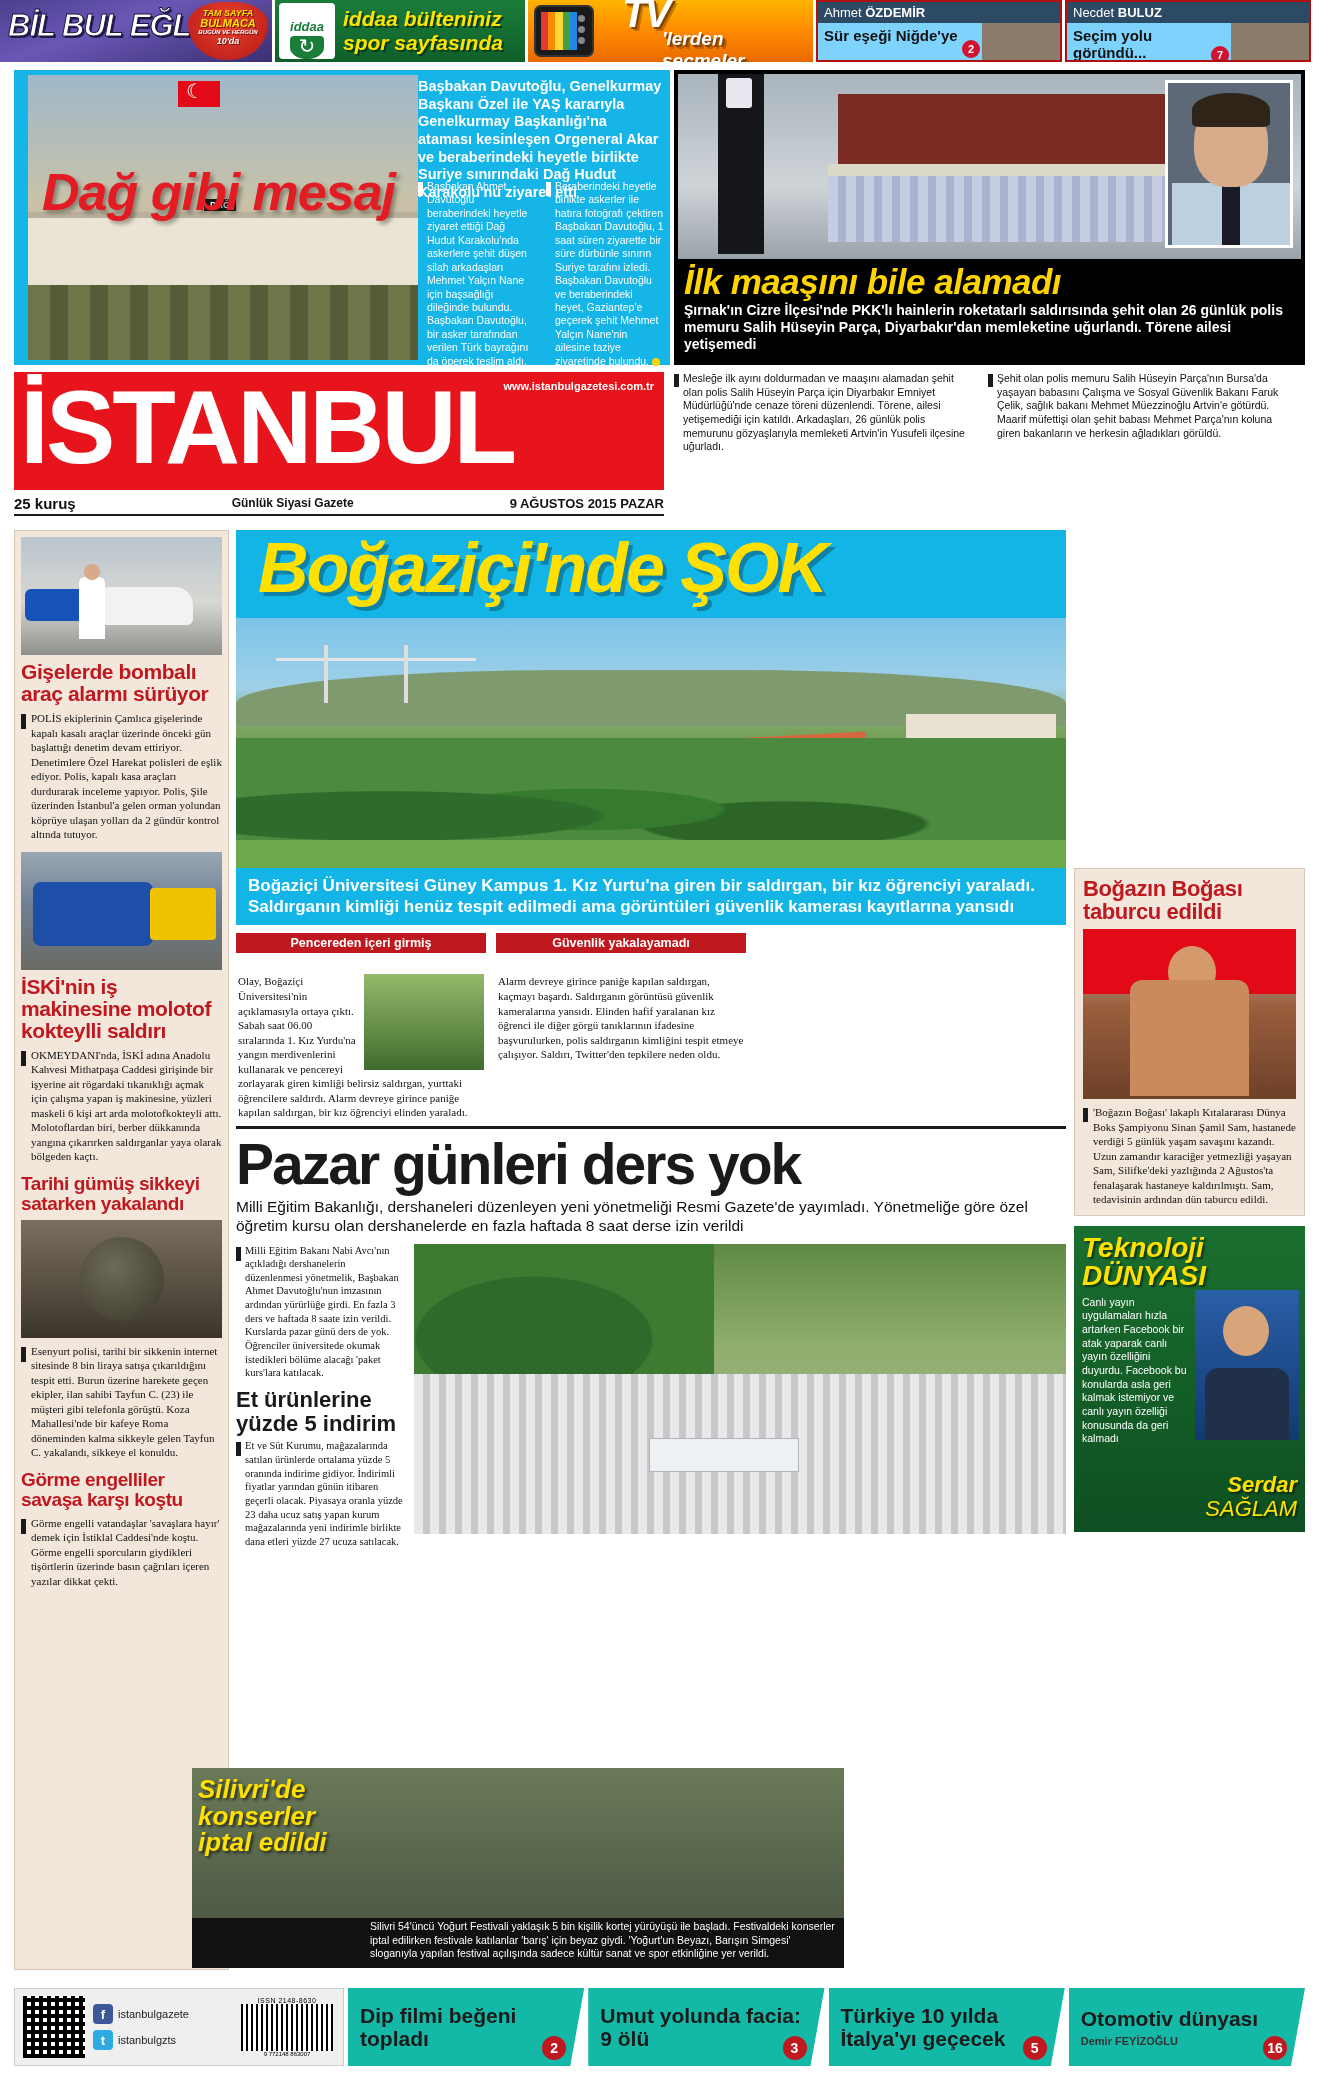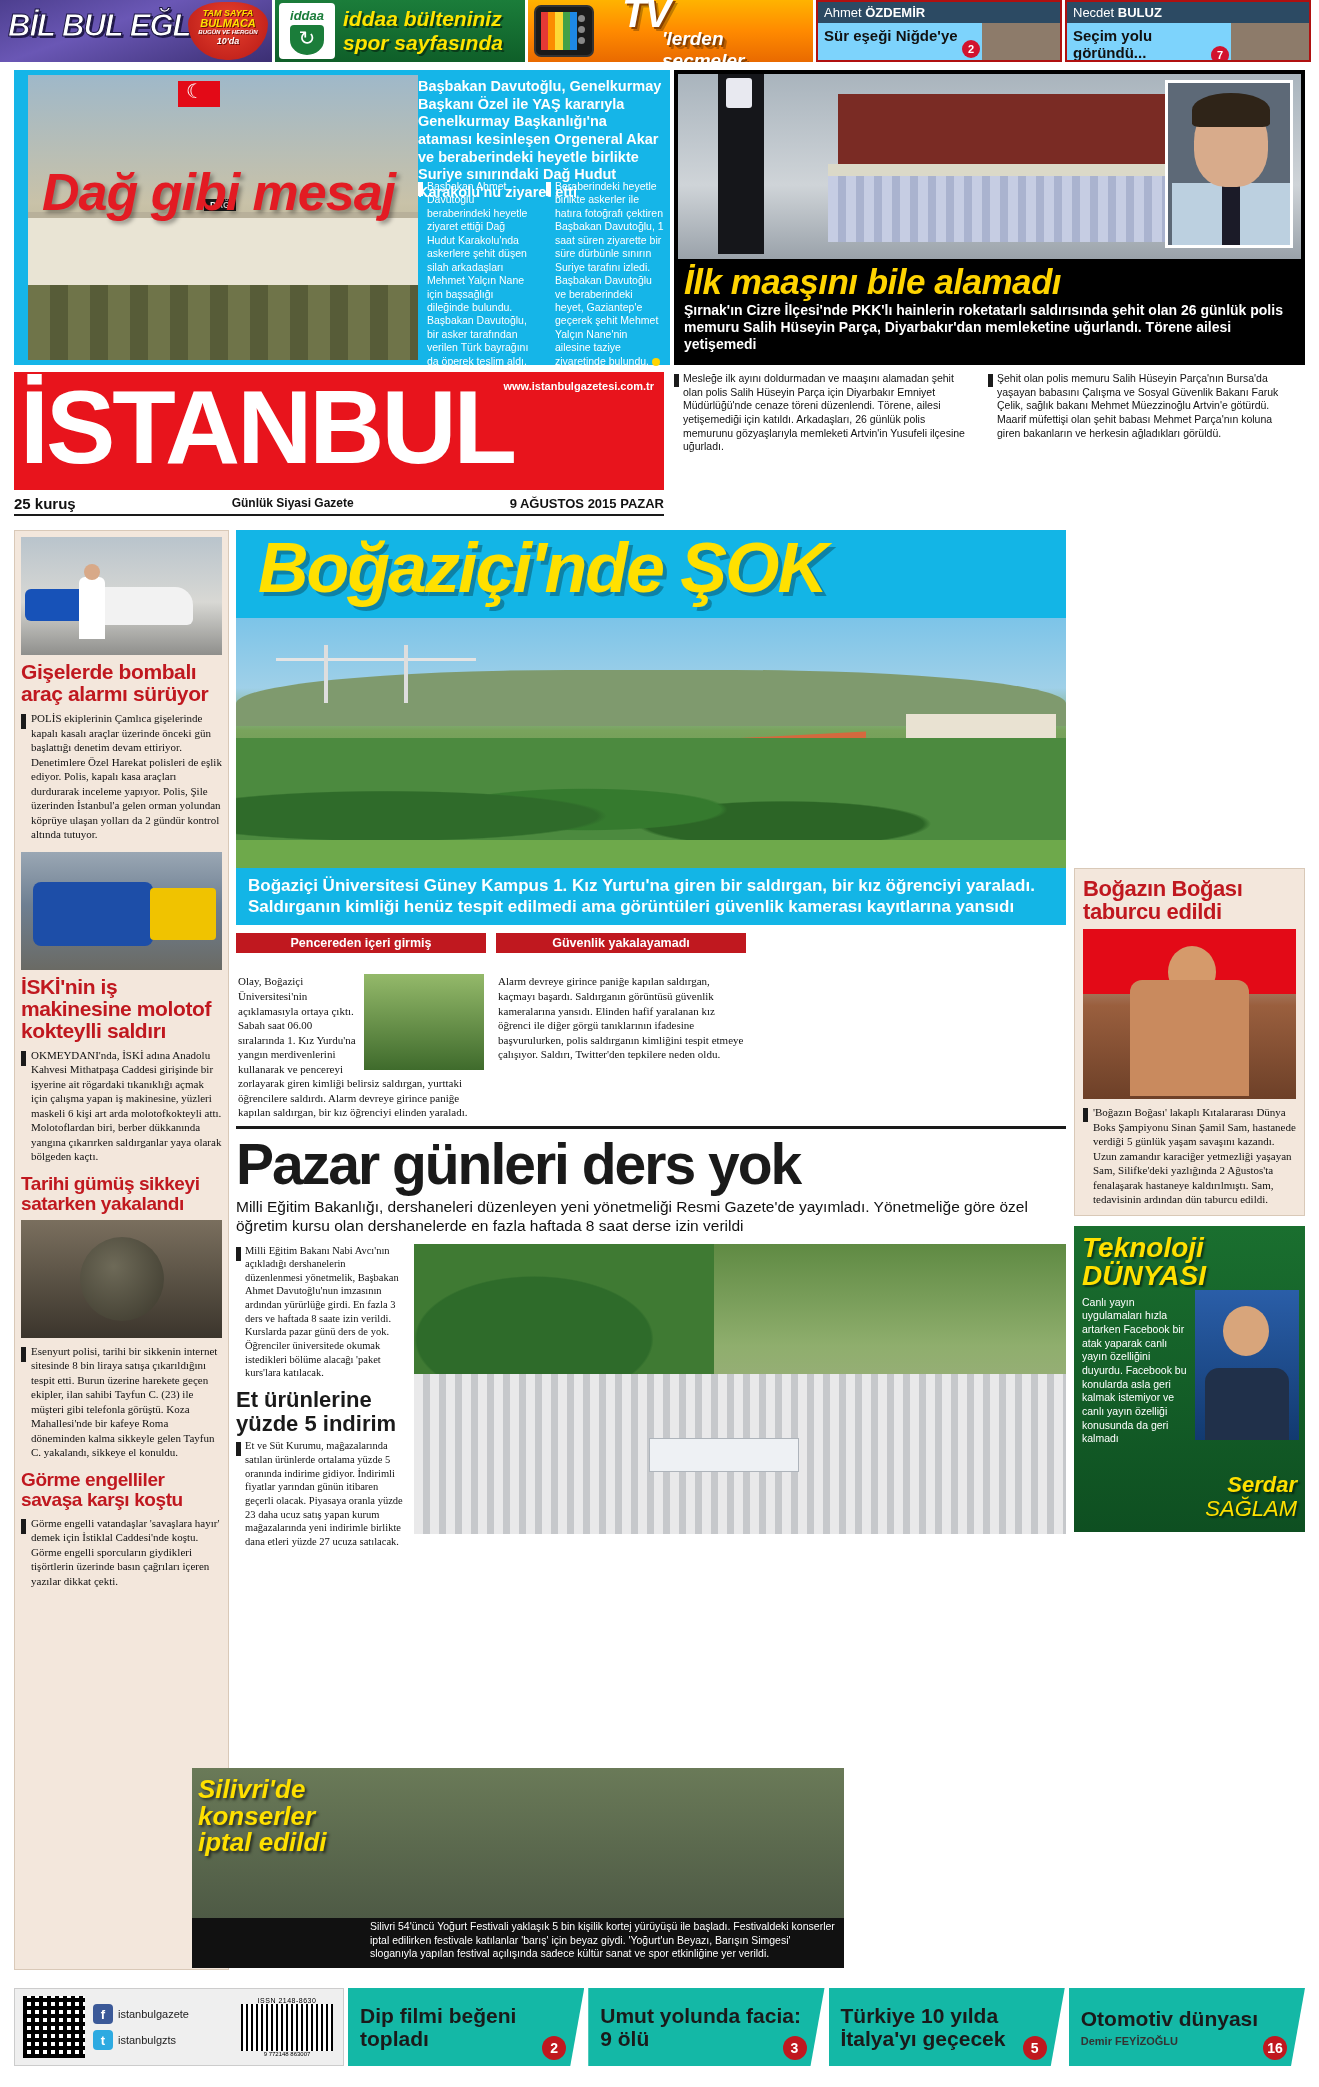--- a/index.html
+++ b/index.html
@@ -30,21 +30,21 @@
     display:block; text-align:center; color:#ffe000; font-weight:bold; font-style:italic;
     line-height:1.0; text-shadow:1px 1px 0 #6b0f08;
   }
   .bb1 { font-size:9px; margin-top:7px; }
   .bb2 { font-size:11px; }
   .bb3 { font-size:6px; color:#fff !important; }
   .bb4 { font-size:9px; color:#fff !important; margin-top:2px; }
 
   .promo-iddaa { width:250px; background:linear-gradient(180deg,#1b7d3a 0%,#0f5f29 100%); display:flex; align-items:center; }
   .iddaa-badge { width:56px; height:56px; margin-left:4px; background:#fff; border-radius:4px; display:flex; flex-direction:column; align-items:center; justify-content:flex-start; }
-  .iddaa-badge .ib-top { font-size:13px; font-weight:bold; color:#1b7d3a; font-style:italic; margin-top:5px;text-align:center; }
+  .iddaa-badge .ib-top { font-size:13px; font-weight:bold; color:#1b7d3a; font-style:italic; margin-top:16px;text-align:center; }
   .iddaa-badge .ib-shield { width:34px; height:30px; background:#1b7d3a; border-radius:4px 4px 50% 50%; margin-top:2px; position:relative; }
   .iddaa-badge .ib-shield:after { content:"↻"; position:absolute; left:50%; top:42%; transform:translate(-50%,-50%); color:#fff; font-size:20px; }
   .iddaa-txt { margin-left:8px; font-weight:bold; font-style:italic; font-size:21px; color:#ffe400; line-height:1.12; text-shadow:2px 2px 0 #0a3b19; }
 
   .promo-tv { width:285px; background:linear-gradient(180deg,#ffb300 0%,#ff8a00 50%,#e96a00 100%); display:flex; align-items:center;gap:24px; }
   .tvset { width:60px; height:52px; margin-left:6px; background:#1a1a1a; border-radius:7px; position:relative; border:2px solid #333; }
   .tvset .screen { position:absolute; left:5px; top:5px; width:36px; height:38px; display:flex; }
   .tvset .screen i { flex:1; }
   .tvset .knobs { position:absolute; right:4px; top:8px; width:10px; }
   .tvset .knobs b { display:block; width:7px; height:7px; background:#888; border-radius:50%; margin-bottom:4px; }

